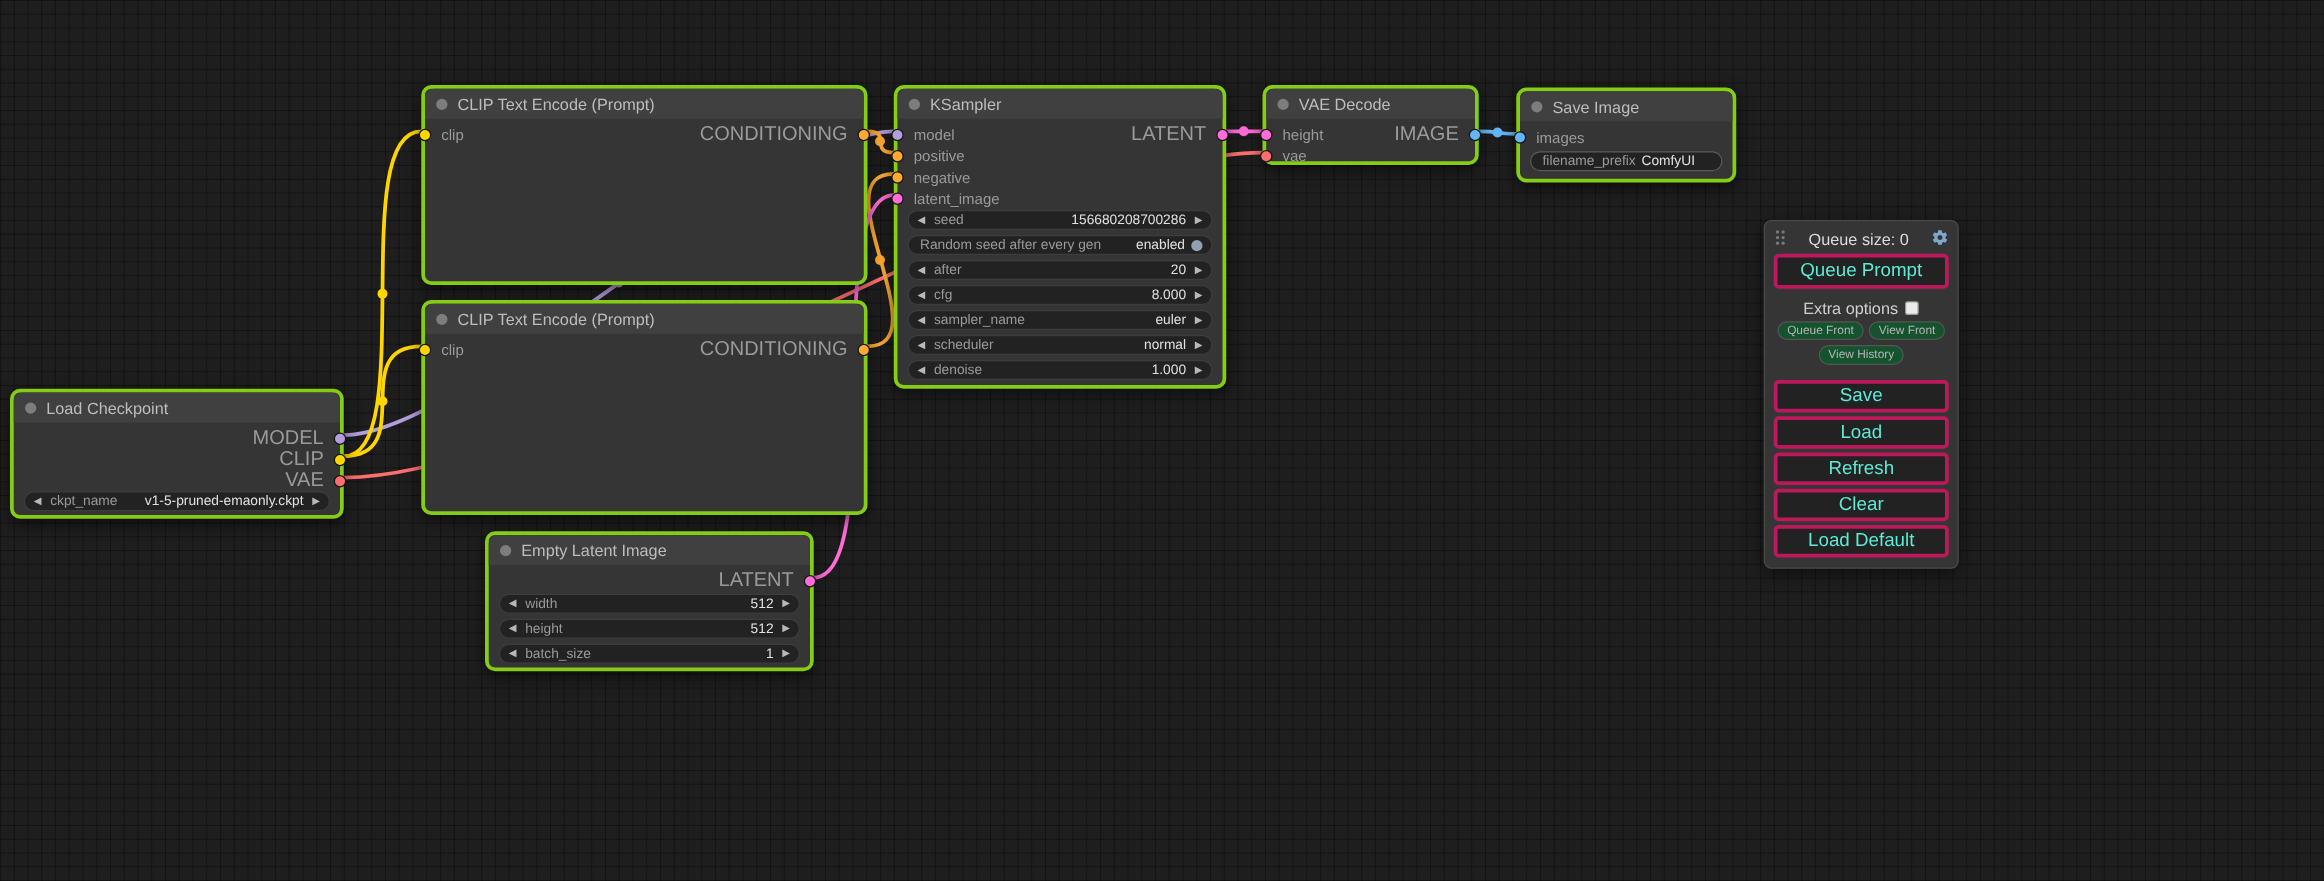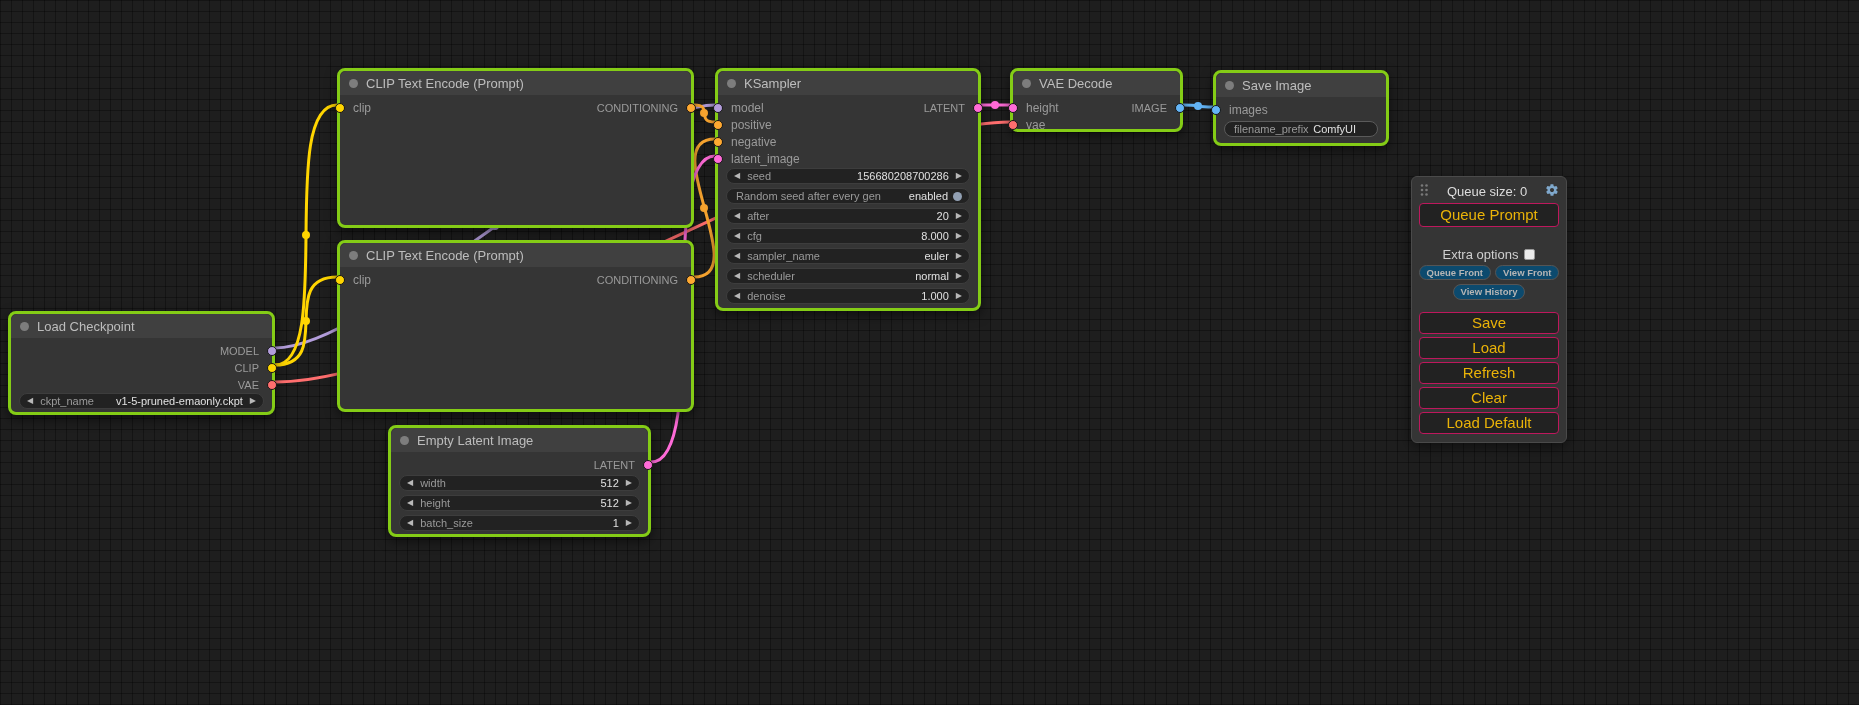--- a/index.html
+++ b/index.html
@@ -31,21 +31,21 @@
     color:#bdbdbd; font-size:13px;
   }
   .tdot { width:9px; height:9px; border-radius:50%; background:#7d7d7d; flex:0 0 auto; }
   .dot {
     position:absolute; width:10px; height:10px; border-radius:50%;
     border:1px solid #161616; z-index:2;
   }
   .dot.in  { left:-5px; }
   .dot.out { right:-5px; }
   .inlabel  { position:absolute; left:13px;  height:16px; line-height:16px; font-size:12px; color:#9a9a9a; }
-  .outlabel { position:absolute; right:13px; height:16px; line-height:16px; font-size:11px; color:#9a9a9a; }
+  .outlabel { position:absolute; right:13px; height:16px; line-height:16px; font-size:16px; color:#9a9a9a; }
   .widget {
     position:absolute; left:8px; right:8px; height:16px;
     background:#222; border:1px solid #3d3d3d; border-radius:9px;
     display:flex; align-items:center; padding:0 7px;
     font-size:11px; color:#9a9a9a;
   }
   .arrow { color:#b8b8b8; font-size:8px; line-height:1; flex:0 0 auto; }
   .wlabel { margin-left:7px; white-space:nowrap; }
   .wvalue { margin-left:auto; margin-right:7px; color:#e0e0e0; white-space:nowrap; }
   .toggle-dot { width:9px; height:9px; border-radius:50%; flex:0 0 auto; }
@@ -58,33 +58,33 @@
 
   .panel {
     position:absolute; left:1411px; top:176px; width:156px; z-index:3;
     background:#353535; border:1px solid #4a4a4a; border-radius:6px;
     box-shadow:0 4px 14px rgba(0,0,0,0.5);
     padding:5px 7px 8px; display:flex; flex-direction:column;
   }
   .panel-header { display:flex; align-items:center; height:18px; color:#dcdcdc; font-size:13px; }
   .panel-header .ph-title { flex:1; text-align:center; }
   .btn {
-    background:#222; border:1px solid #be185d; border-radius:4px;
-    color:#eab308; font-size:15px; line-height:1.2; text-align:center;
+    background:#222; border:3px solid #be185d; border-radius:4px;
+    color:#5eead4; font-size:15px; line-height:1.2; text-align:center;
     padding:1px 0; cursor:default;
   }
   .btn.qp { margin-top:3px; padding:2px 0; }
   .btn.big { margin-top:3px; }
   .btn.first-big { margin-top:12px; }
-  .extra-row { display:flex; justify-content:center; align-items:center; gap:6px; margin-top:20px; color:#cfcfcf; font-size:13px; height:14px; }
+  .extra-row { display:flex; justify-content:center; align-items:center; gap:6px; margin-top:8px; color:#cfcfcf; font-size:13px; height:14px; }
   .checkbox { width:11px; height:11px; background:#ececec; border:1px solid #9a9a9a; border-radius:2px; }
   .small-row { display:flex; justify-content:center; gap:4px; margin-top:4px; }
   .sbtn {
-    background:#0c4a6e; border:1px solid #555; border-radius:8px;
-    color:#b5b5b5; font-size:9.5px; line-height:1.2; padding:1px 7px; white-space:nowrap;font-weight:bold;
+    background:#14532d; border:1px solid #555; border-radius:8px;
+    color:#b5b5b5; font-size:9.5px; line-height:1.2; padding:1px 7px; white-space:nowrap;
   }
   .vh-row { display:flex; justify-content:center; margin-top:4px; }
 </style>
 </head>
 <body>
 
 <svg class="wires" width="1859" height="705">
   <path d="M275,348 C375,348 615,105 715,105" style="stroke: rgb(179, 157, 219);"></path>
   <path d="M275,365 C335,365 277,105 337,105" style="stroke: rgb(255, 213, 0);"></path>
   <path d="M275,365 C335,365 277,277 337,277" style="stroke: rgb(255, 213, 0);"></path>

